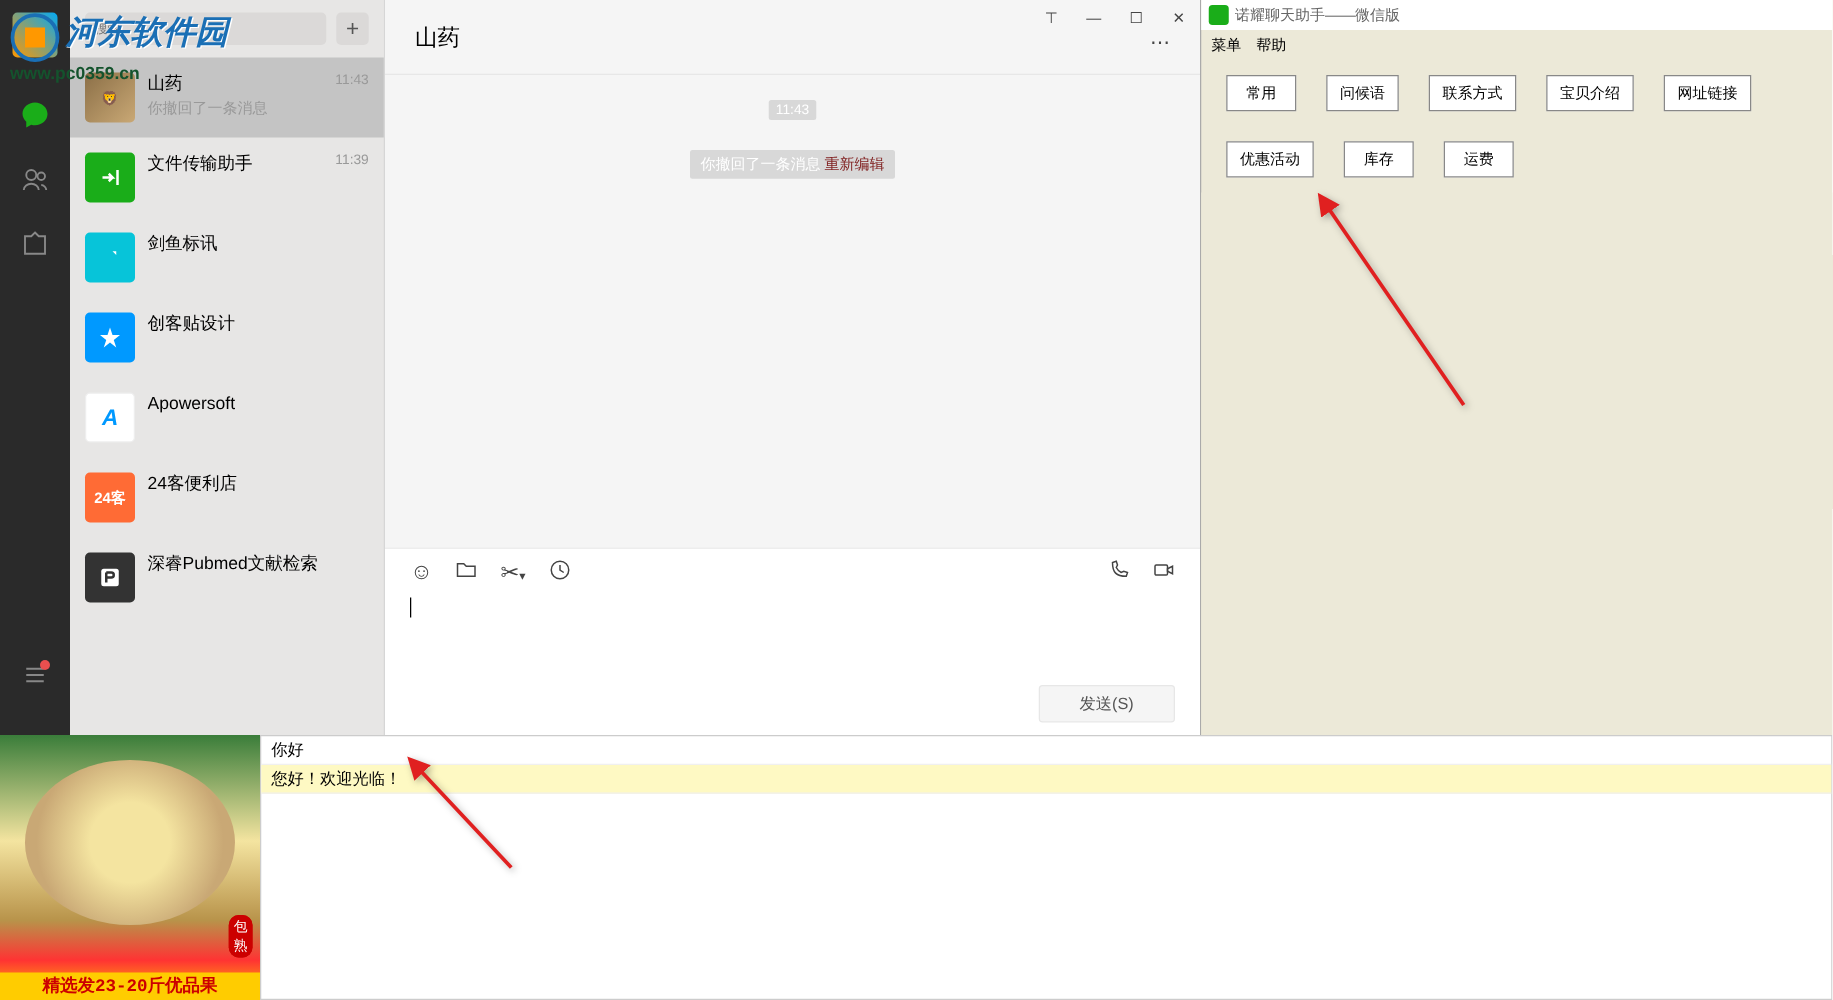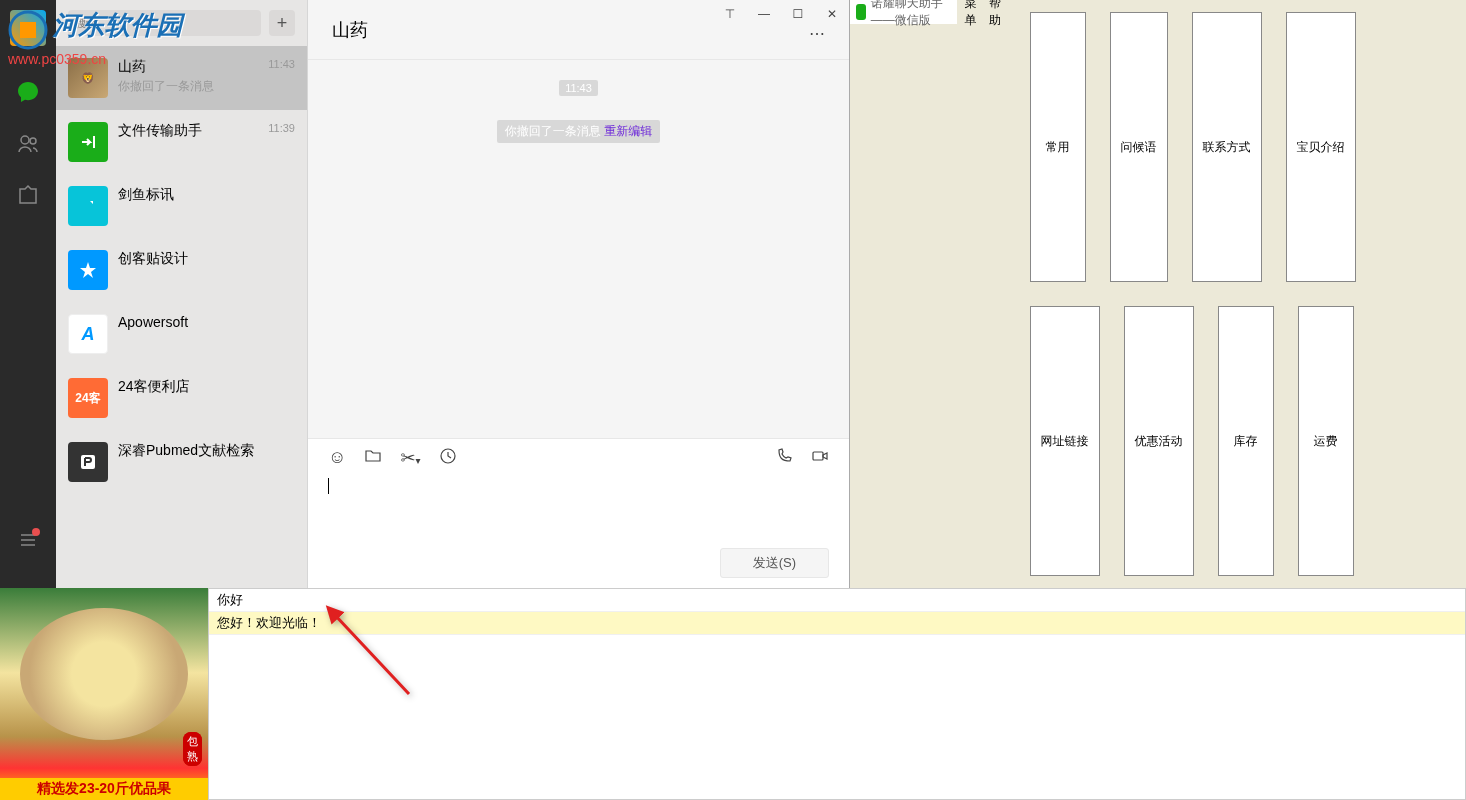--- a/index.html
+++ b/index.html
@@ -46,62 +46,62 @@
     .chat-header { height: 60px; display: flex; align-items: center; justify-content: space-between; padding: 0 24px; border-bottom: 1px solid #e7e7e7; }
     .chat-title { font-size: 18px; color: #000; }
     .chat-header-actions { display: flex; gap: 4px; }
     .header-icon { width: 20px; height: 20px; color: #444; cursor: pointer; padding: 4px; }
     .window-controls { position: absolute; top: 0; right: 0; display: flex; }
     .window-btn { width: 34px; height: 28px; display: flex; align-items: center; justify-content: center; cursor: pointer; color: #444; font-size: 12px; }
     
     .chat-messages { flex: 1; padding: 20px; display: flex; flex-direction: column; align-items: center; }
     .time-badge { background: #d8d8d8; color: #fff; font-size: 11px; padding: 2px 6px; border-radius: 2px; margin-bottom: 24px; }
     .system-msg { background: #d8d8d8; color: #fff; font-size: 12px; padding: 3px 8px; border-radius: 2px; }
-    .system-msg .link { color: #6d28d9; cursor: pointer; }
+    .system-msg .link { color: #7f1d1d; cursor: pointer; }
     
     .chat-input-area { border-top: 1px solid #e7e7e7; background: #fff; }
     .input-toolbar { display: flex; padding: 8px 20px; align-items: center; justify-content: space-between; }
     .toolbar-left { display: flex; gap: 18px; }
     .toolbar-right { display: flex; gap: 18px; }
     .tool-icon { color: #444; cursor: pointer; font-size: 18px; }
     .input-field { padding: 0 20px 10px; min-height: 70px; }
     .cursor-line { width: 1px; height: 16px; background: #000; }
     .send-row { display: flex; justify-content: flex-end; padding: 0 20px 10px; }
     .send-btn { background: #f5f5f5; border: 1px solid #e7e7e7; padding: 5px 32px; font-size: 13px; color: #555; cursor: pointer; border-radius: 3px; }
     
     
-    .assistant-window { width: 617px; background: #ece9d8; border-left: 1px solid #aaa; display: flex; }
+    .assistant-window { width: 506px; background: #ece9d8; border-left: 1px solid #aaa; display: flex; flex-direction: column; }
     .assistant-title { height: 24px; display: flex; align-items: center; padding: 0 6px; font-size: 12px; color: #666; background: #fff; }
     .assistant-title .app-icon { width: 16px; height: 16px; background: #1aad19; border-radius: 3px; margin-right: 5px; }
     .assistant-menu { height: 24px; display: flex; align-items: center; padding: 0 8px; font-size: 12px; gap: 12px; }
     .assistant-menu span { cursor: pointer; }
     .category-buttons { padding: 12px 20px; display: flex; gap: 24px; flex-wrap: wrap; }
     .cat-btn { background: #fff; border: 1px solid #888; padding: 5px 10px; font-size: 12px; cursor: pointer; min-width: 56px; text-align: center; }
     .assistant-content { flex: 1; background: #ece9d8; position: relative; }
     
     
     .arrow { position: absolute; pointer-events: none; }
     .arrow svg { filter: drop-shadow(2px 2px 3px rgba(0,0,0,0.3)); }
     
     
     .bottom-panel { width: 1466px; height: 212px; display: flex; background: #fff; }
     .ad-image { width: 208px; height: 212px; background: linear-gradient(180deg, #3a7d3a 0%, #f4e4a0 40%, #b8934a 70%, #ff3333 85%, #ffcc00 100%); position: relative; display: flex; flex-direction: column; justify-content: flex-end; }
     .ad-text-top { position: absolute; bottom: 28px; left: 0; right: 0; background: #cc0000; color: #fff; font-size: 13px; padding: 3px 0; text-align: left; padding-left: 4px; }
     .ad-price { color: #ffff00; font-size: 22px; font-weight: bold; font-style: italic; }
-    .ad-text-bottom { position: absolute; bottom: 0; left: 0; right: 0; background: #ffcc00; color: #cc0000; font-size: 14px; font-weight: bold; padding: 2px 16px; text-align: center; }
+    .ad-text-bottom { position: absolute; bottom: 0; left: 0; right: 0; background: #ffcc00; color: #cc0000; font-size: 14px; font-weight: bold; padding: 2px 16px; text-align: center; font-family: Liberation Mono, monospace; }
     .ad-badge { position: absolute; bottom: 4px; right: 4px; background: #cc0000; color: #fff; font-size: 11px; padding: 2px 4px; border-radius: 8px; }
     
     .reply-panel { flex: 1; background: #fff; border: 1px solid #ccc; }
     .reply-row { padding: 2px 8px; font-size: 13px; border-bottom: 1px solid #f0f0f0; cursor: pointer; }
     .reply-row.highlighted { background: #fef9c3; }
     
     
     .watermark { position: absolute; top: 8px; left: 8px; z-index: 1000; pointer-events: none; }
     .watermark-text { color: #1a6fb5; font-size: 26px; font-weight: bold; font-style: italic; text-shadow: 1px 1px 0 #fff; }
-    .watermark-url { color: #ef4444; font-size: 14px; font-weight: normal; }
+    .watermark-url { color: #14532d; font-size: 14px; font-weight: bold; }
     .watermark-logo { display: inline-block; width: 40px; height: 40px; vertical-align: middle; }
   </style>
 </head>
 <body>
 
 <div class="watermark">
   <span class="watermark-logo">
     <svg viewBox="0 0 40 40">
         <circle cx="20" cy="20" r="18" fill="none" stroke="#1a6fb5" stroke-width="3"></circle>
         <rect x="12" y="12" width="16" height="16" fill="#ff9800"></rect>

